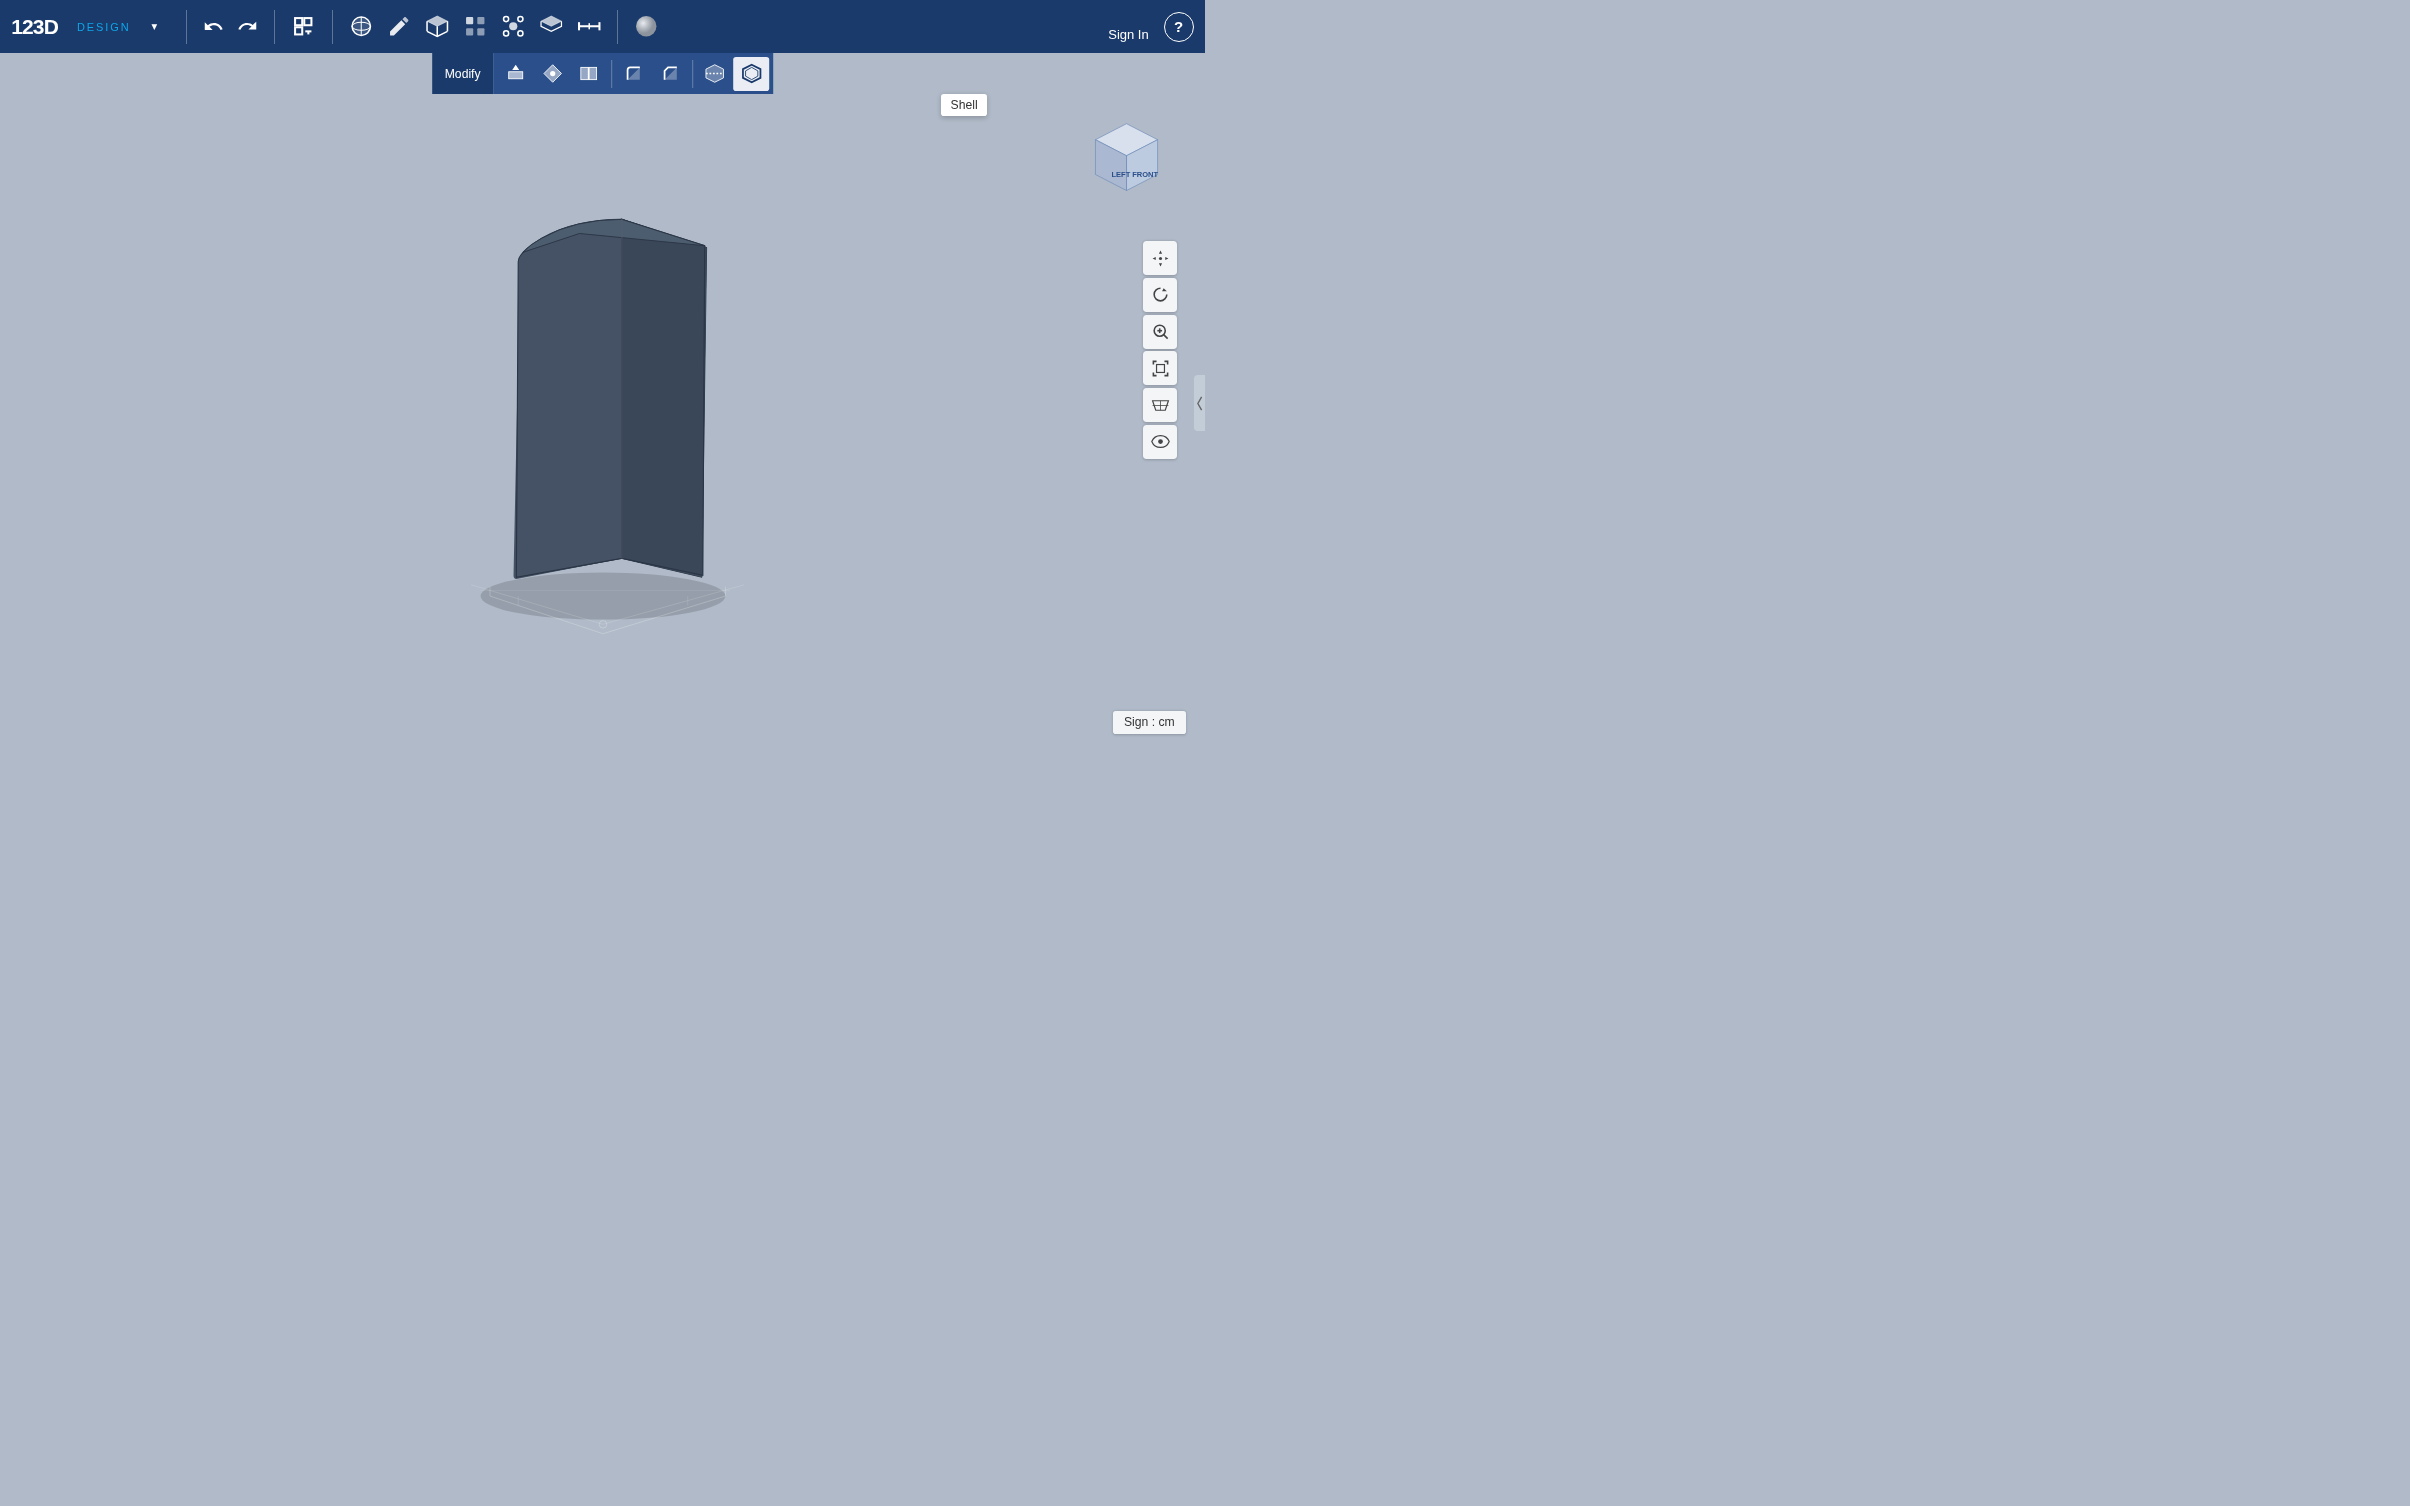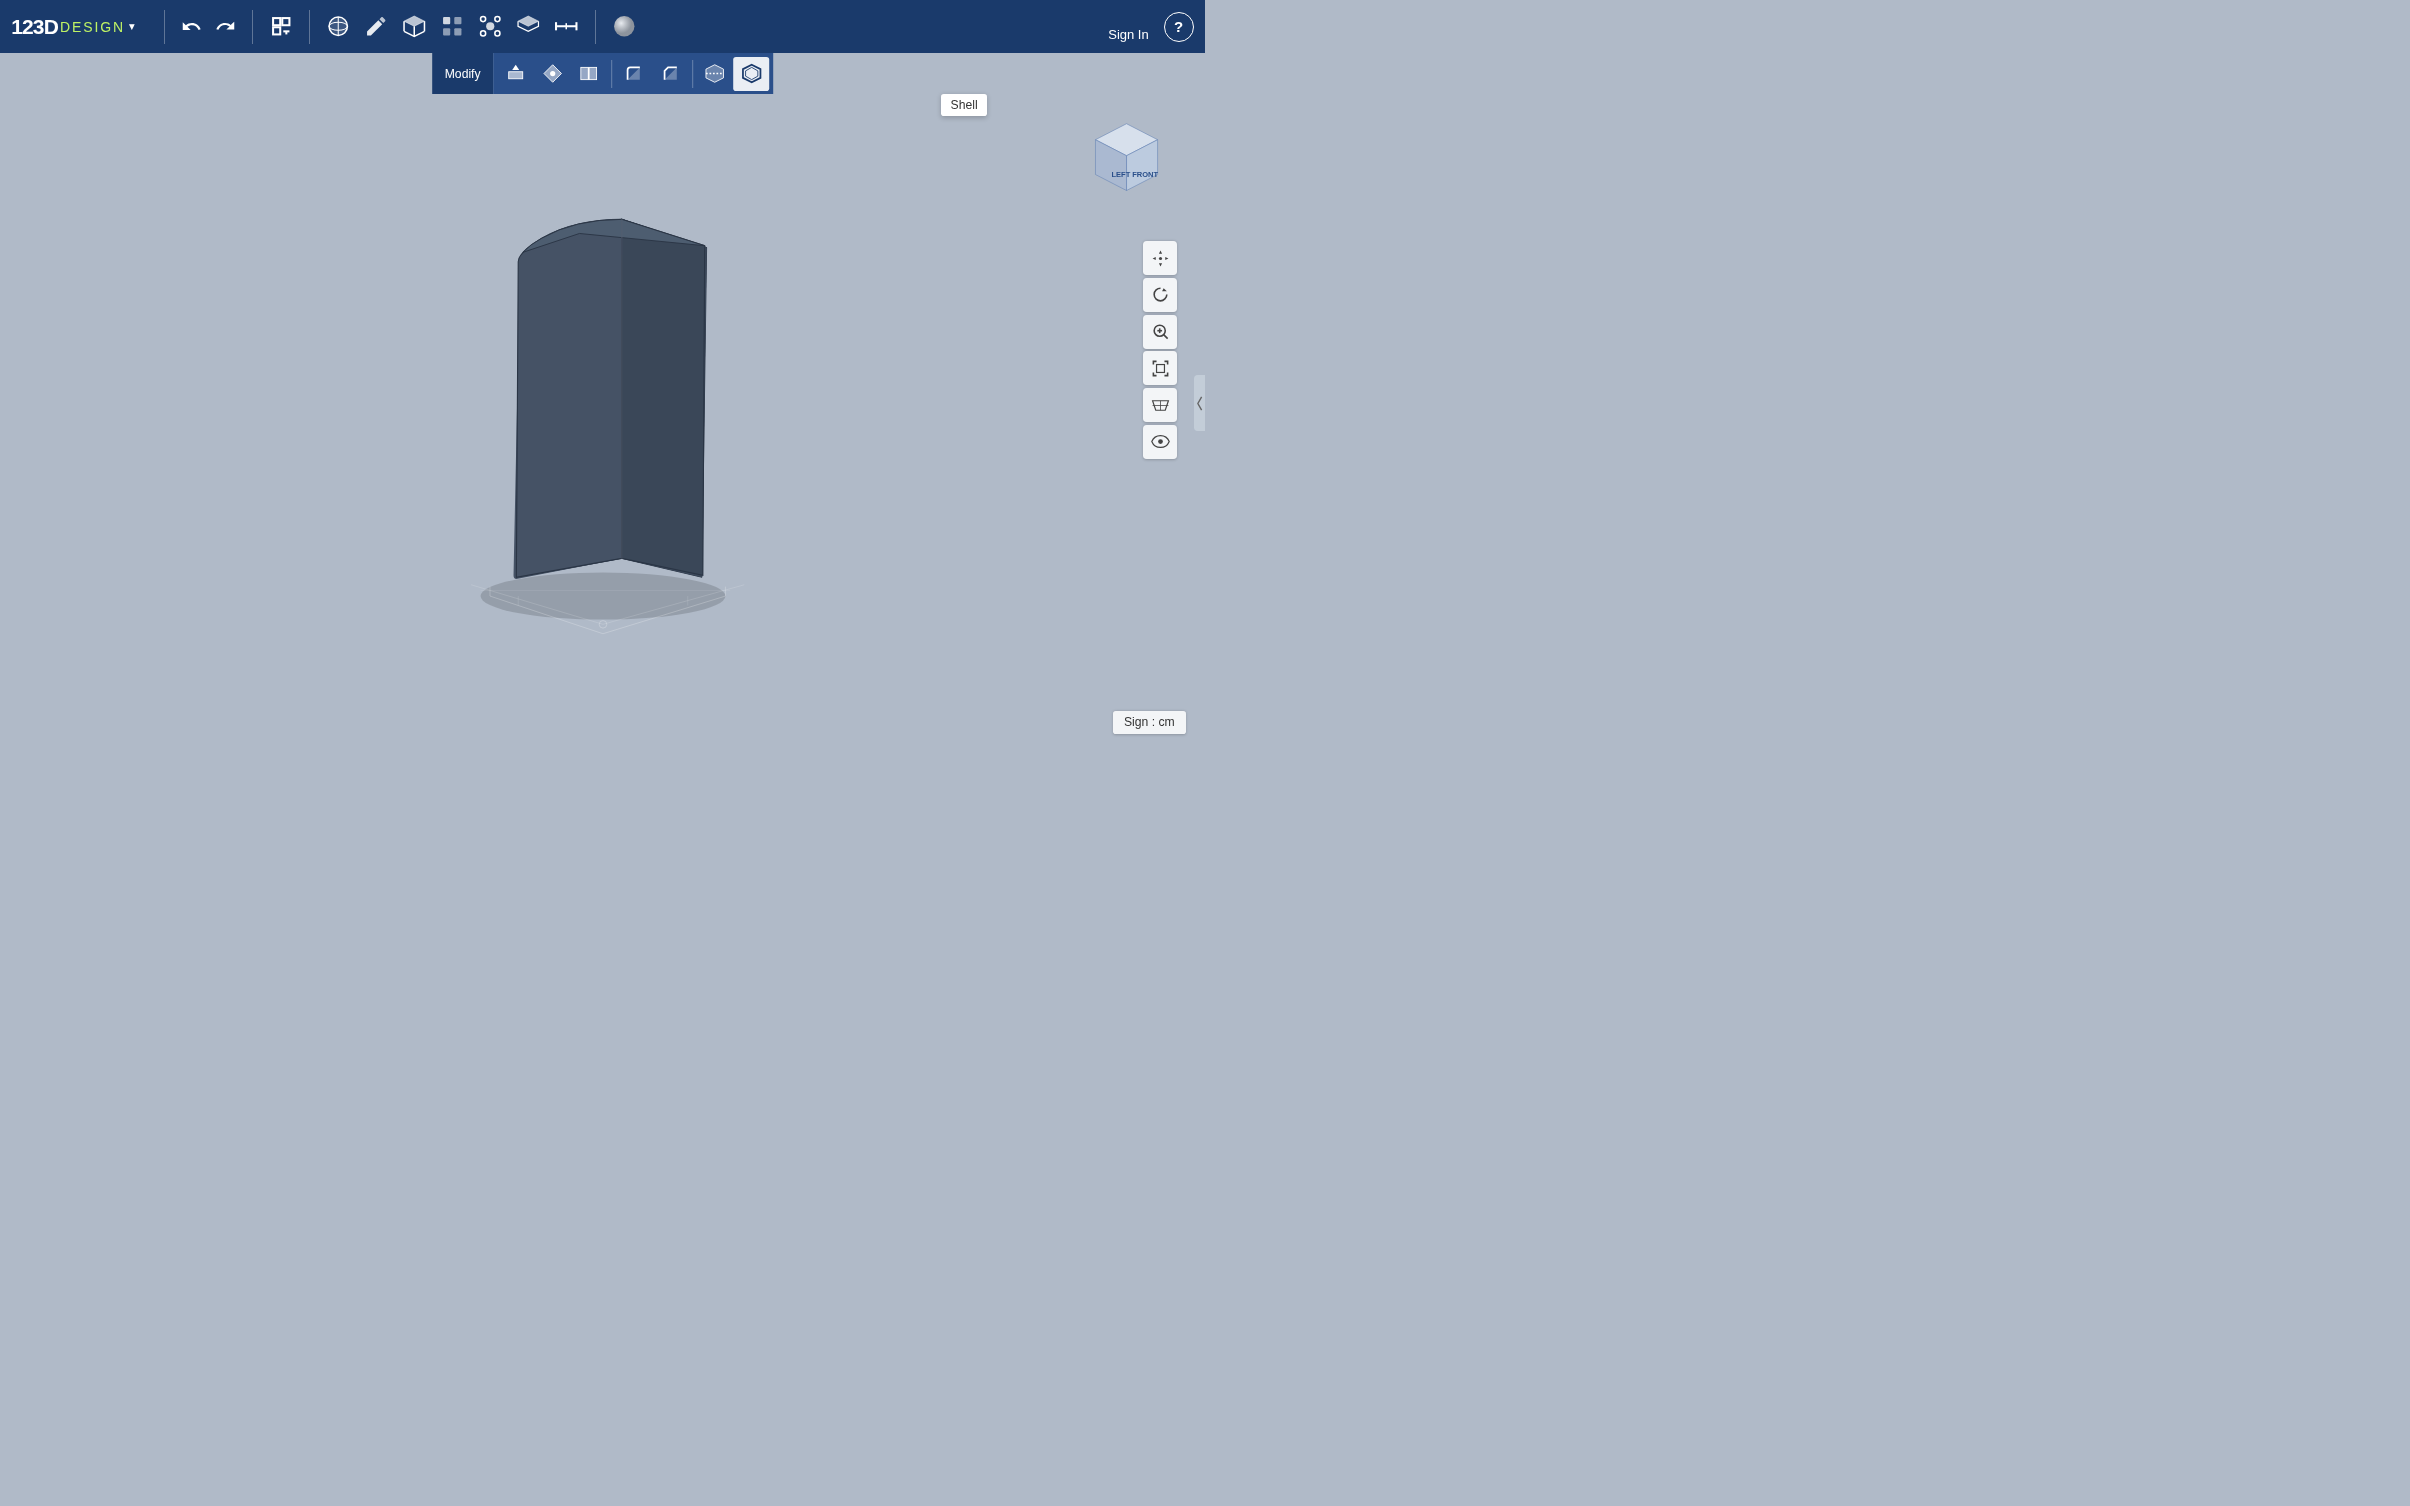--- a/index.html
+++ b/index.html
@@ -20,34 +20,34 @@
       background: #1a3a6b;
       display: flex;
       align-items: center;
       padding: 0 11.3px;
       z-index: 100;
     }
 
     #logo-area {
       display: flex;
       align-items: center;
-      gap: 2px;
+      gap: 19px;
       margin-right: 20px;
     }
 
     #logo-text {
       color: white;
       font-size: 21px;
       font-weight: bold;
       letter-spacing: -0.9px;
     }
 
     #logo-design {
-      color: #bef264;
-      font-size: 14px;
+      color: #0ea5e9;
+      font-size: 11px;
       font-weight: normal;
       letter-spacing: 1.9px;
       text-transform: uppercase;
     }
 
     #dropdown-arrow {
       color: white;
       font-size: 11.3px;
       cursor: pointer;
       margin-left: 1.9px;

